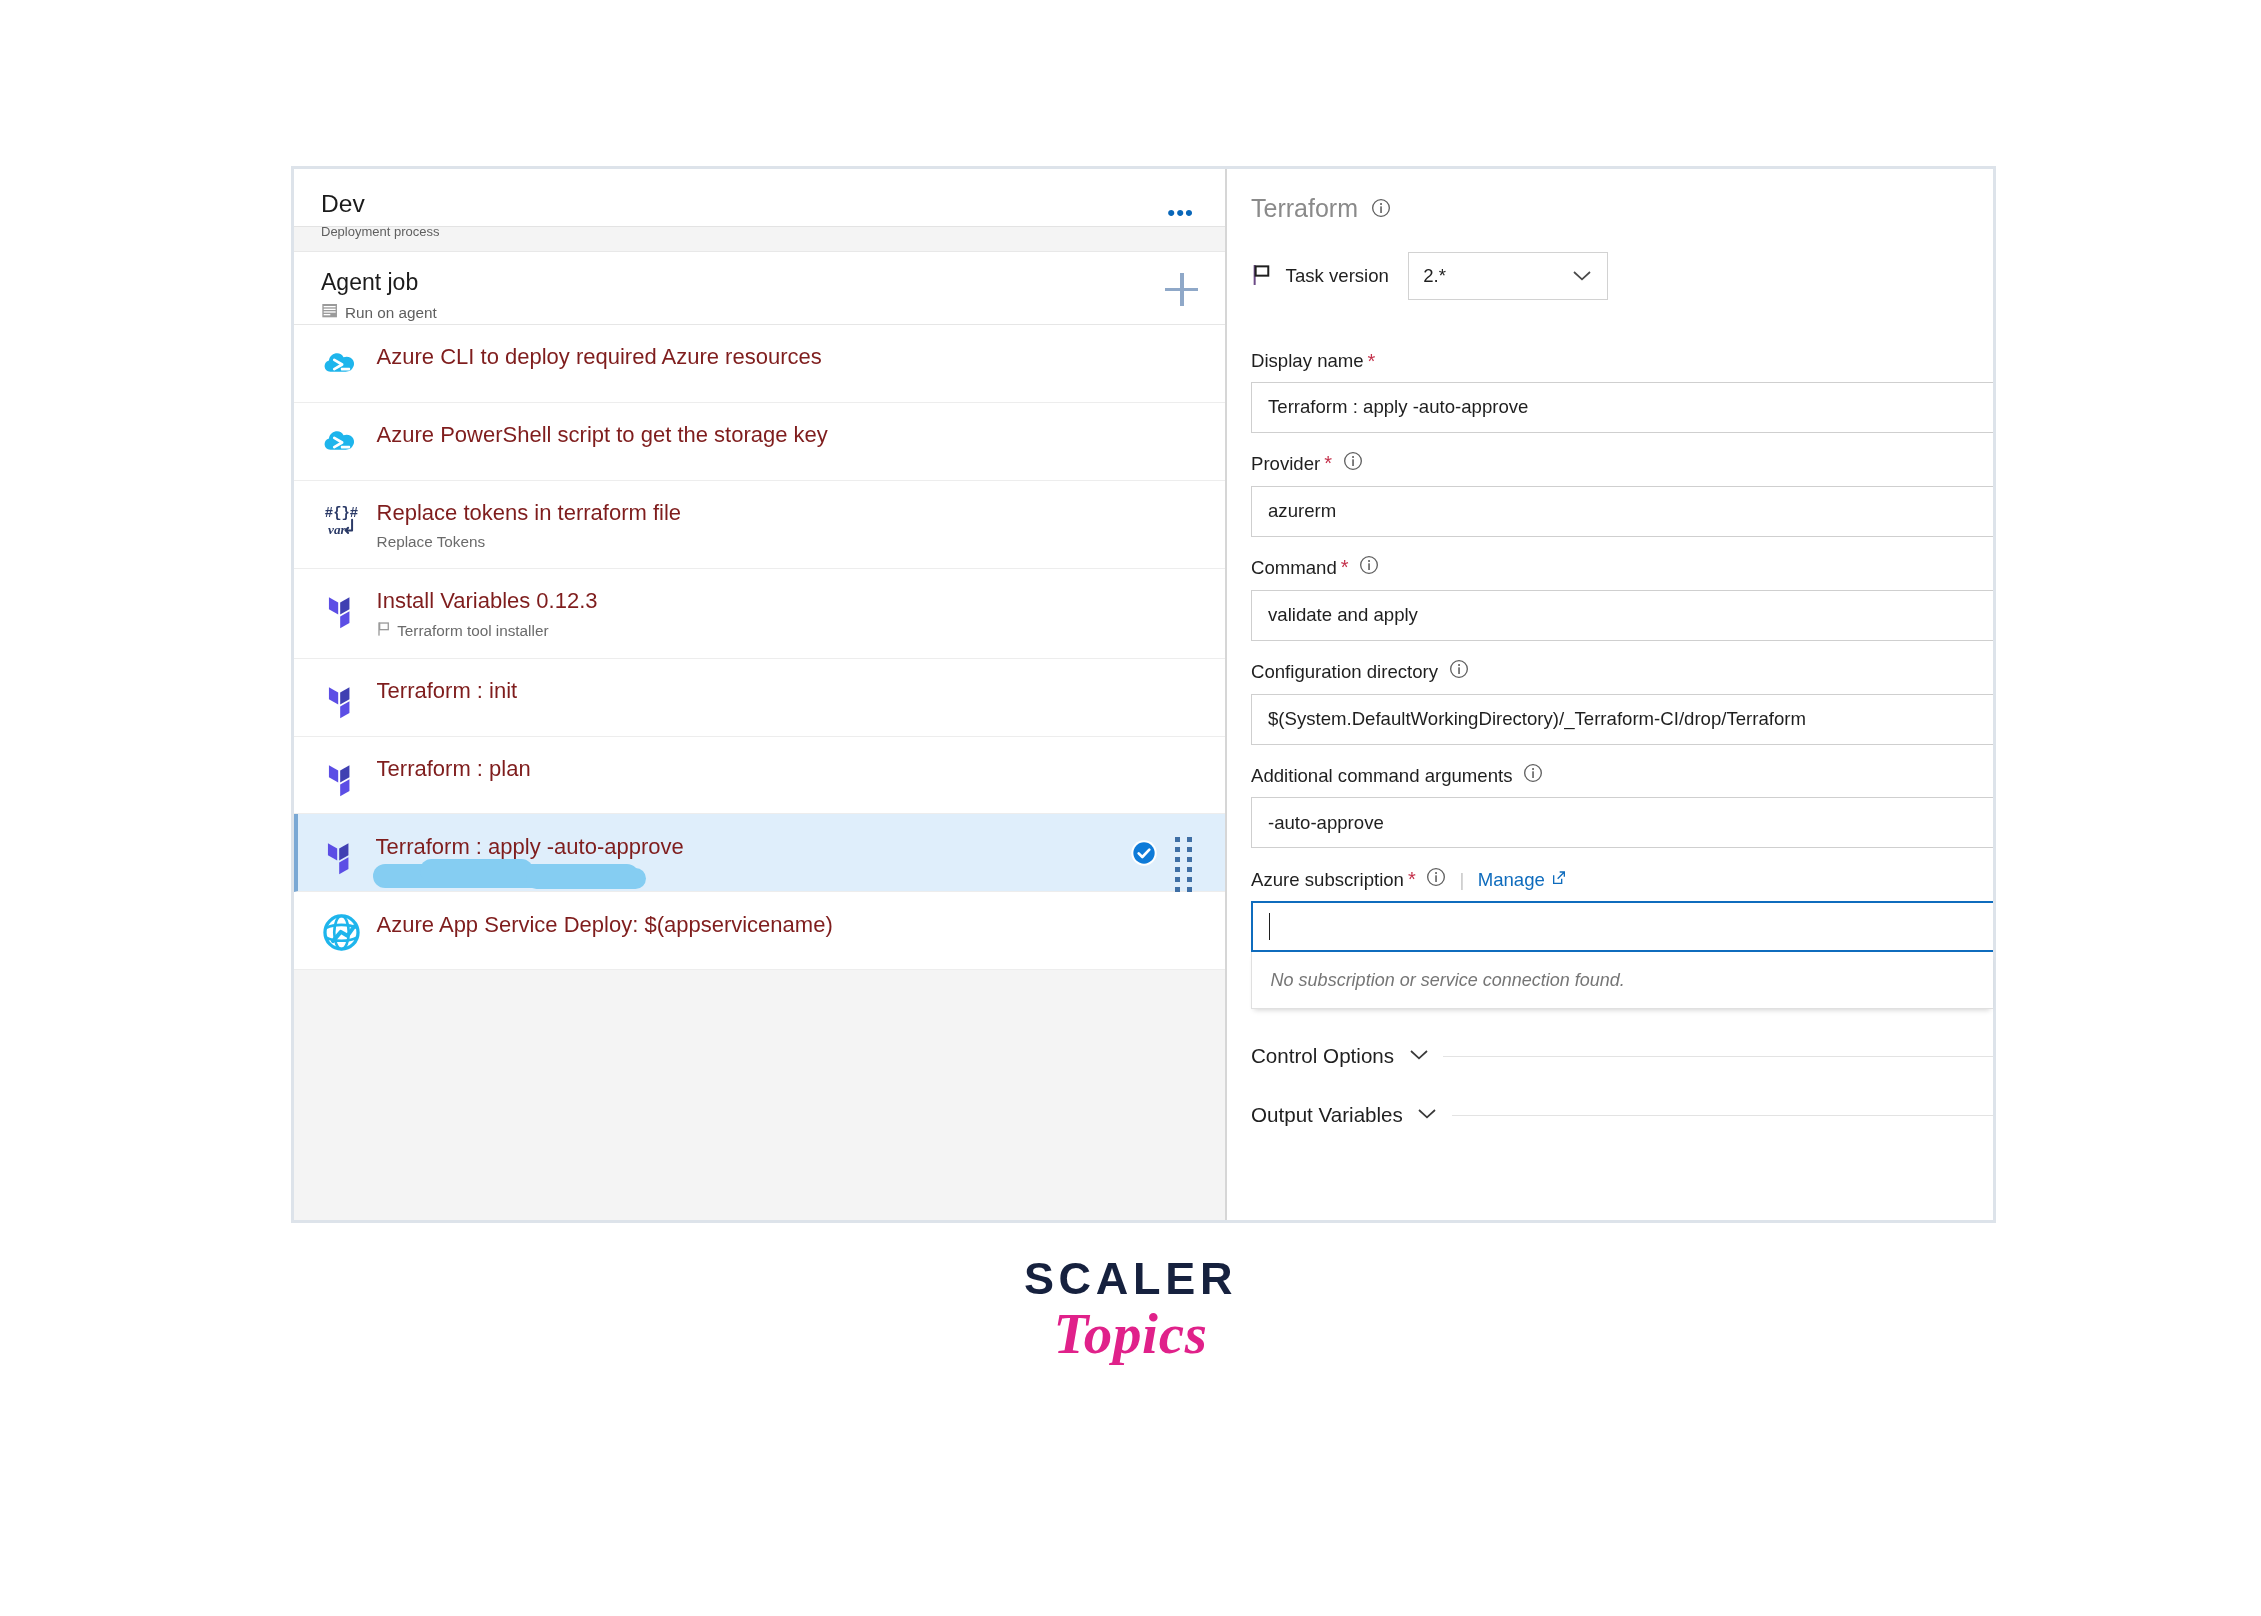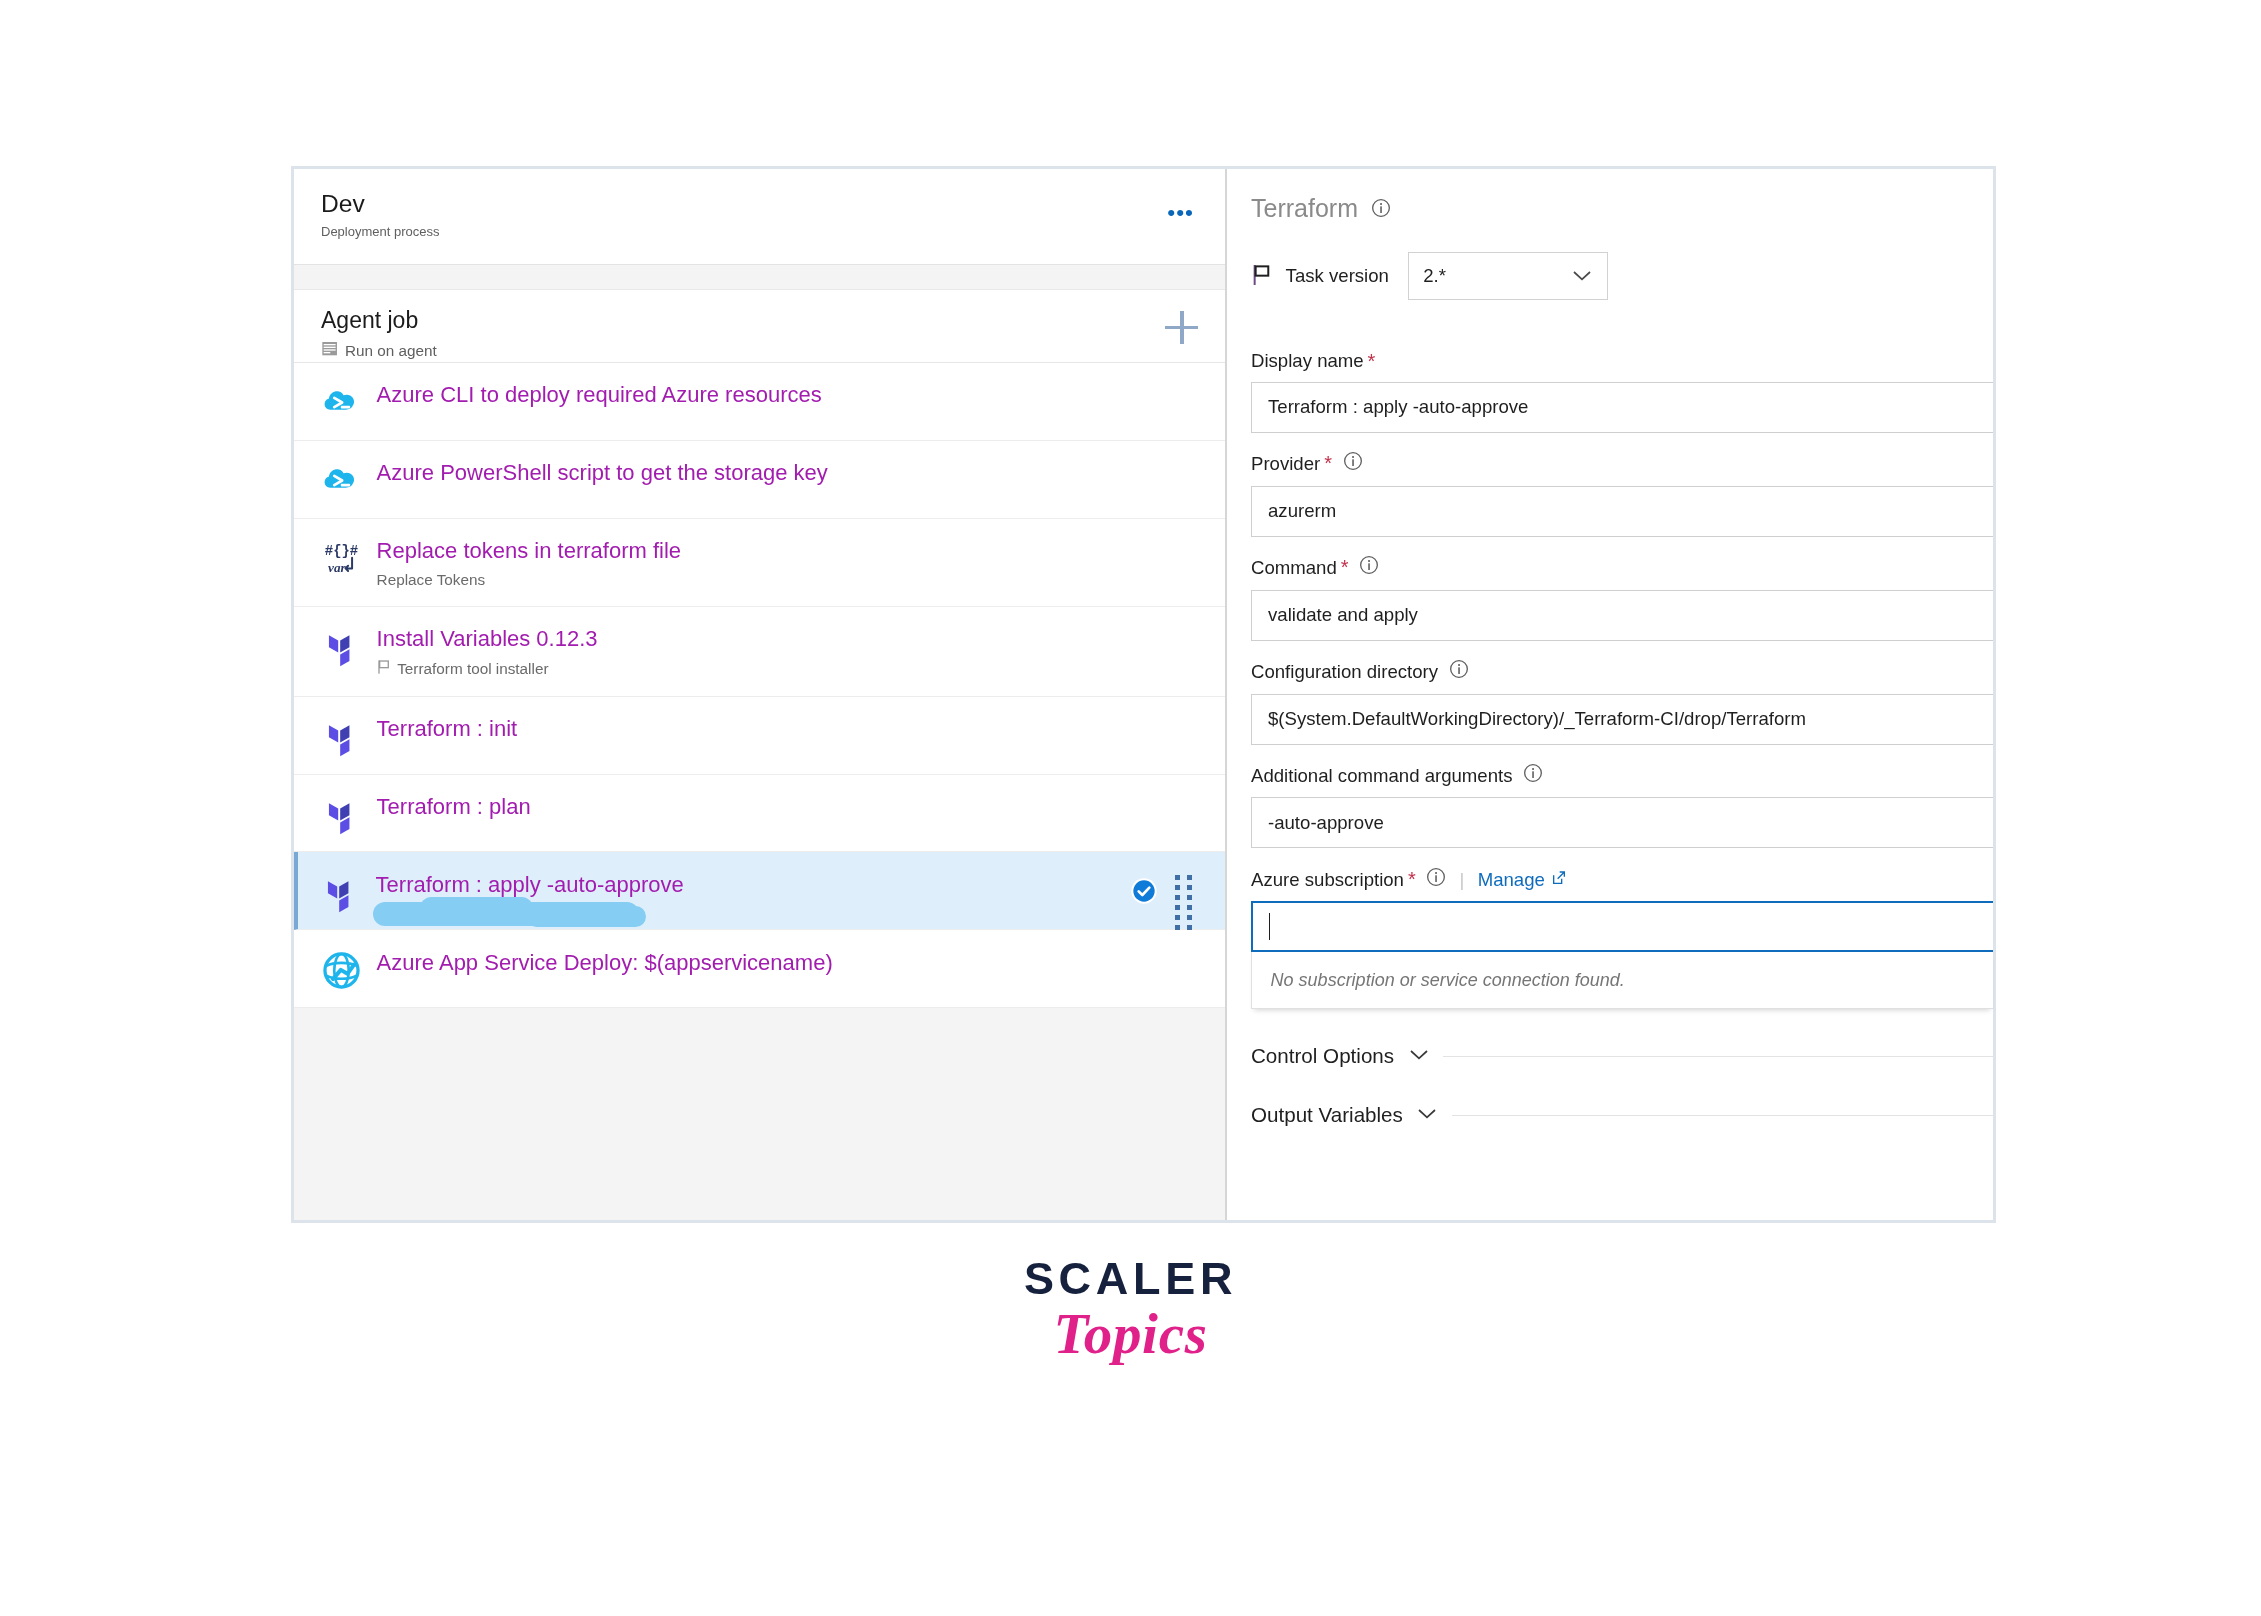--- a/index.html
+++ b/index.html
@@ -37,21 +37,21 @@
     display: flex;
     flex-direction: column;
     background: #f4f4f4;
   }
 
   .process-header {
     background: #ffffff;
     padding: 21px 27px 17.3px 27px;
     position: relative;
     border-bottom: 1.3px solid #e3e3e3;
-    height: 96px;
+    height: 58px;
     box-sizing: border-box;
   }
   .process-title {
     font-size: 24.6px;
     color: #1b1b1b;
     line-height: 1.15;
     font-weight: 400;
   }
   .process-subtitle {
     font-size: 13px;
@@ -134,21 +134,21 @@
     width: 41px;
     min-width: 41px;
     height: 41px;
     margin-right: 14.6px;
     margin-top: 2.7px;
     position: relative;
   }
   .task-text { flex: 1; padding-top: 2.7px; }
   .task-title {
     font-size: 22px;
-    color: #a21caf;
+    color: #7f1d1d;
     line-height: 1.2;
   }
   .task-sub {
     margin-top: 6.7px;
     font-size: 15.3px;
     color: #6a6a6a;
     display: flex;
     align-items: center;
     gap: 6px;
     position: relative;

